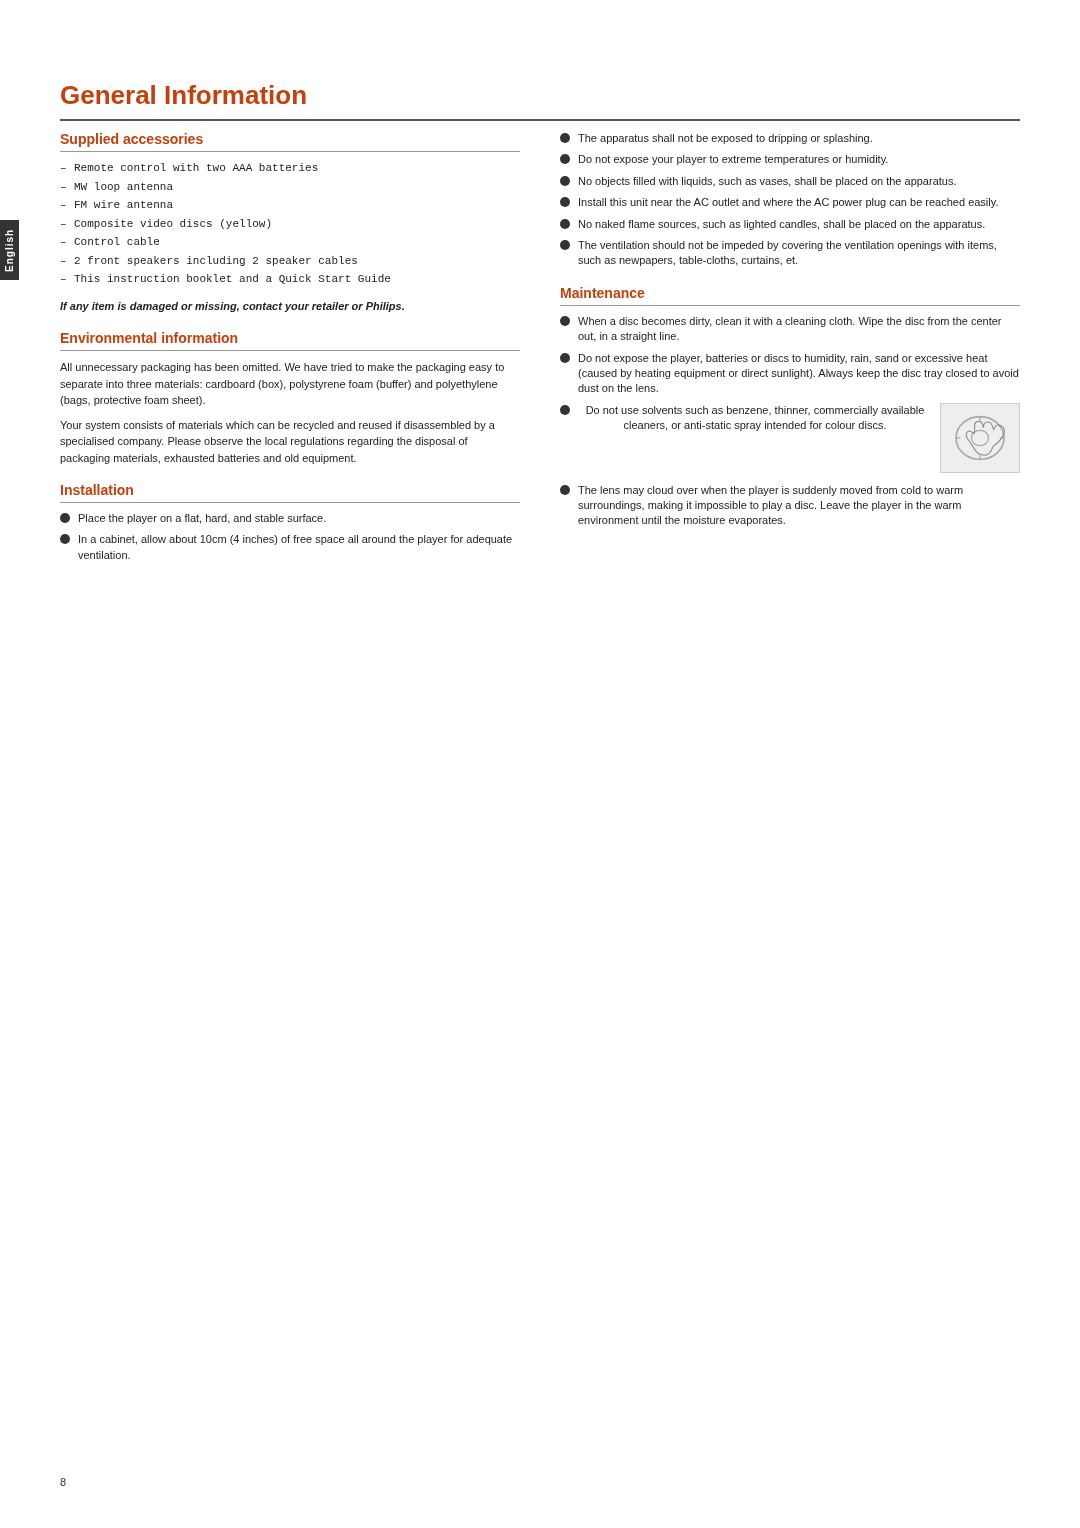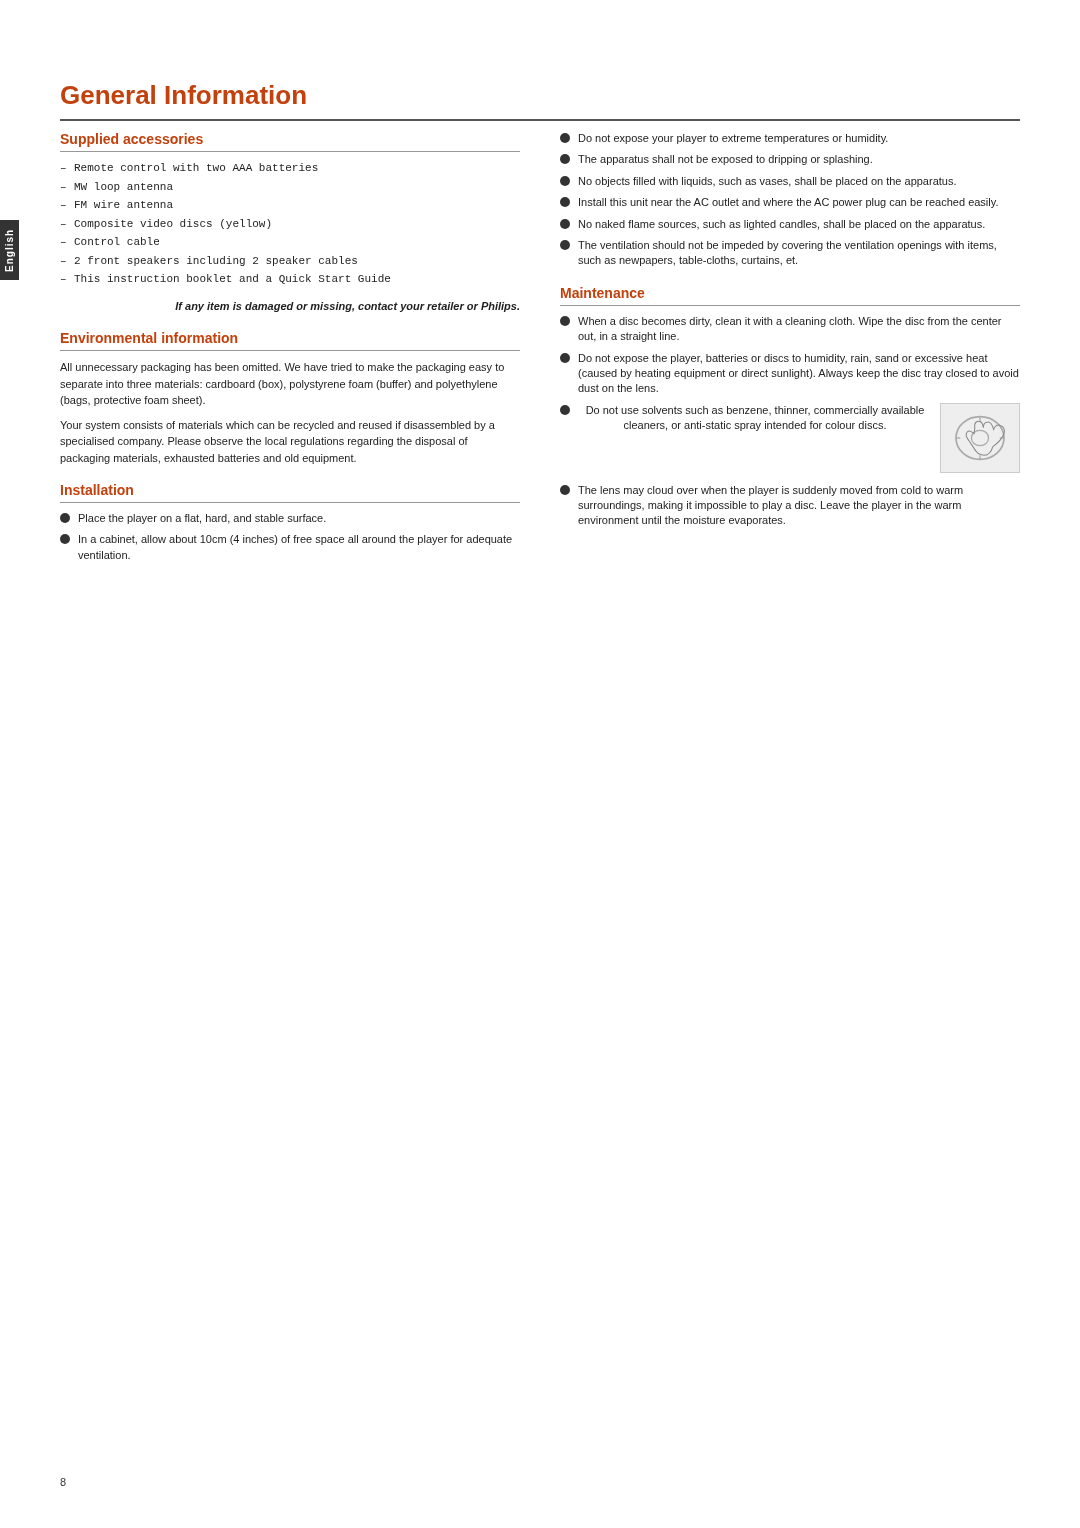--- a/index.html
+++ b/index.html
@@ -122,21 +122,20 @@
       left: 0;
     }
 
     .missing-notice {
       font-size: 11px;
       font-weight: bold;
       font-style: italic;
       margin-top: 10px;
       margin-bottom: 10px;
       line-height: 1.5;
-      text-align: right;
     }
 
     .body-text {
       font-size: 11px;
       line-height: 1.5;
       margin-bottom: 8px;
     }
 
     .page-number {
       position: absolute;
@@ -211,25 +210,25 @@
         </li>
       </ul>
 
     </div>
 
     <div class="right-column">
 
       <ul class="bullet-list">
         <li>
           <span class="bullet"></span>
+          <span>The apparatus shall not be exposed to dripping or splashing.</span>
+        </li>
+        <li>
+          <span class="bullet"></span>
           <span>Do not expose your player to extreme temperatures or humidity.</span>
-        </li>
-        <li>
-          <span class="bullet"></span>
-          <span>The apparatus shall not be exposed to dripping or splashing.</span>
         </li>
         <li>
           <span class="bullet"></span>
           <span>No objects  filled with liquids, such as vases, shall be placed on the apparatus.</span>
         </li>
         <li>
           <span class="bullet"></span>
           <span>Install this unit near the AC outlet and where the AC power plug can be reached easily.</span>
         </li>
         <li>

